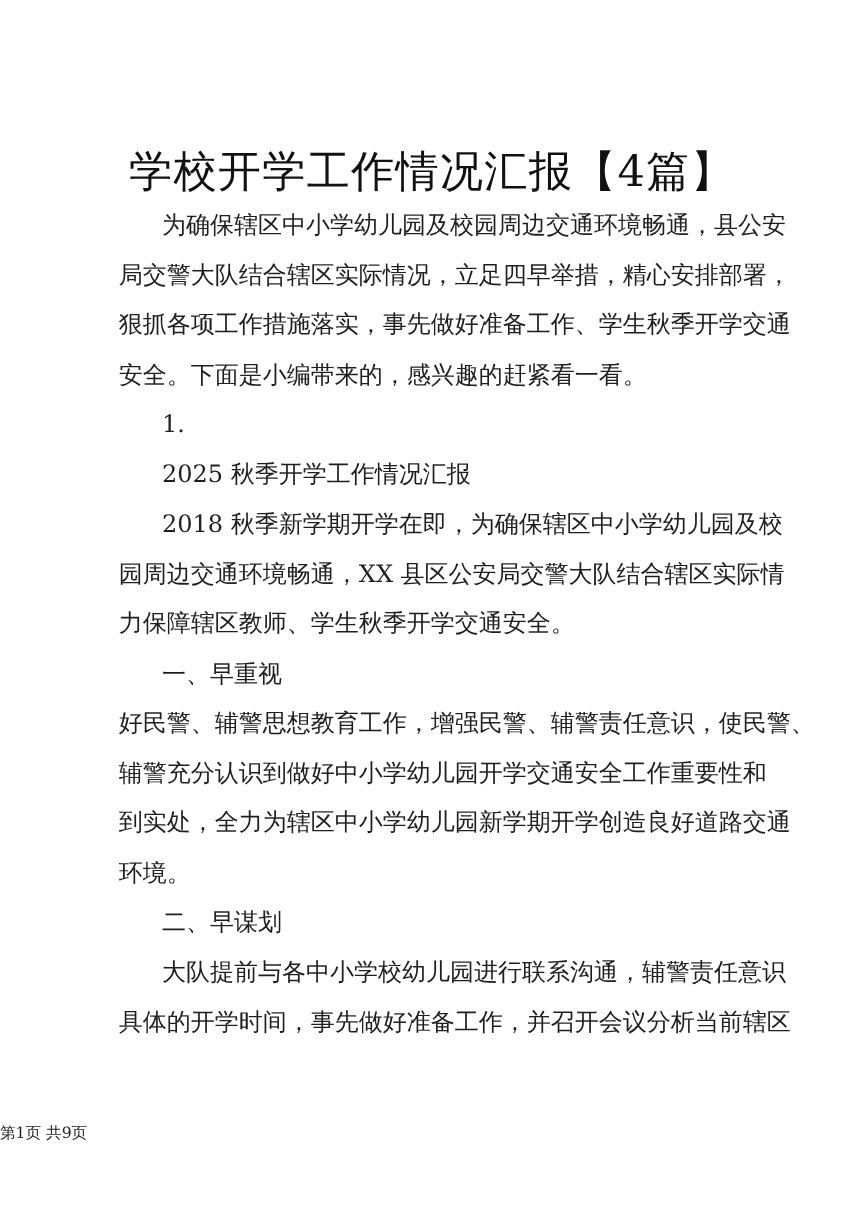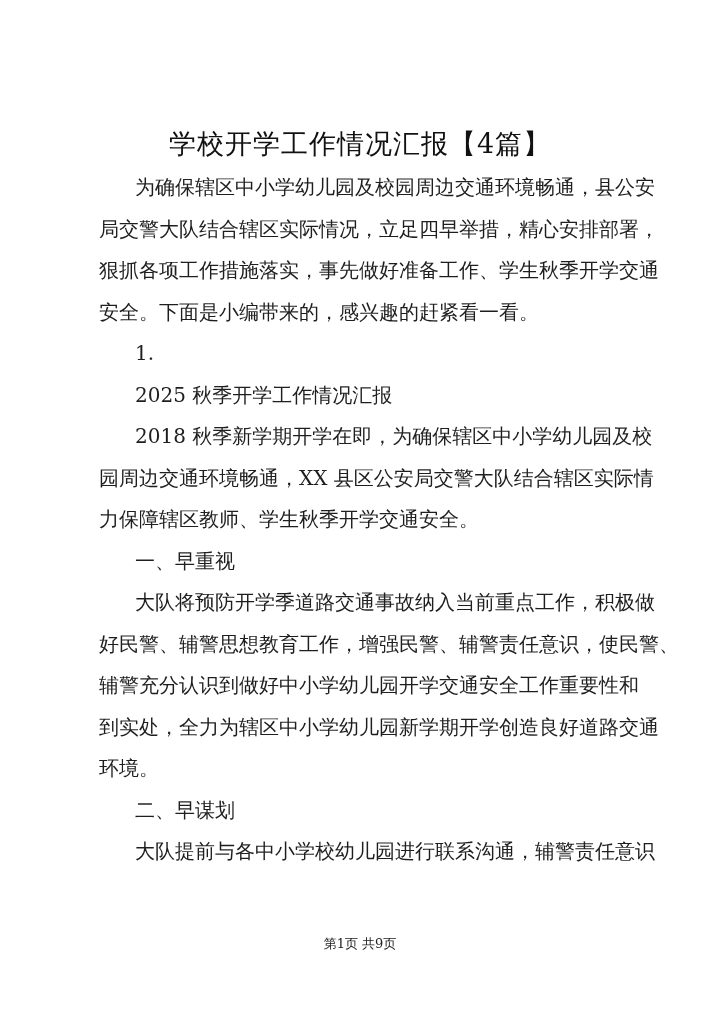--- a/index.html
+++ b/index.html
@@ -21,21 +21,21 @@
     width: 720px;
     height: 1018px;
     background: #ffffff;
   }
   .title {
     position: absolute;
     top: 126px;
     left: 0;
     width: 720px;
     text-align: center;
-    font-size: 27px;
+    font-size: 36px;
     line-height: 36px;
     letter-spacing: 1px;
     color: #111111;
     font-family: "DejaVu Serif", "Liberation Serif", serif;
   }
   .body {
     position: absolute;
     left: 99px;
     top: 167px;
     width: 521px;
@@ -55,21 +55,21 @@
     text-align-last: left;
   }
   .line.indent {
     padding-left: 36px;
   }
   .footer {
     position: absolute;
     top: 935px;
     left: 0;
     width: 720px;
-    text-align: center;
+    text-align: left;
     font-size: 13px;
     color: #222222;
   }
 </style>
 </head>
 <body>
 
 <div class="page">
   <div class="title">学校开学工作情况汇报【4篇】</div>
 
@@ -77,23 +77,23 @@
     <div class="line indent">为确保辖区中小学幼儿园及校园周边交通环境畅通，县公安</div>
     <div class="line">局交警大队结合辖区实际情况，立足四早举措，精心安排部署，</div>
     <div class="line">狠抓各项工作措施落实，事先做好准备工作、学生秋季开学交通</div>
     <div class="line last">安全。下面是小编带来的，感兴趣的赶紧看一看。</div>
     <div class="line indent last">1.</div>
     <div class="line indent last">2025 秋季开学工作情况汇报</div>
     <div class="line indent">2018 秋季新学期开学在即，为确保辖区中小学幼儿园及校</div>
     <div class="line">园周边交通环境畅通，XX 县区公安局交警大队结合辖区实际情</div>
     <div class="line last">力保障辖区教师、学生秋季开学交通安全。</div>
     <div class="line indent last">一、早重视</div>
-    <div class="line indent">大队将预防开学季道路交通事故纳入当前重点工作，积极做</div>
     <div class="line">好民警、辅警思想教育工作，增强民警、辅警责任意识，使民警、</div>
     <div class="line">辅警充分认识到做好中小学幼儿园开学交通安全工作重要性和</div>
     <div class="line">到实处，全力为辖区中小学幼儿园新学期开学创造良好道路交通</div>
     <div class="line last">环境。</div>
     <div class="line indent last">二、早谋划</div>
     <div class="line indent">大队提前与各中小学校幼儿园进行联系沟通，辅警责任意识</div>
+    <div class="line">具体的开学时间，事先做好准备工作，并召开会议分析当前辖区</div>
   </div>
 
   <div class="footer">第1页 共9页</div>
 </div>
 
 </body></html>

